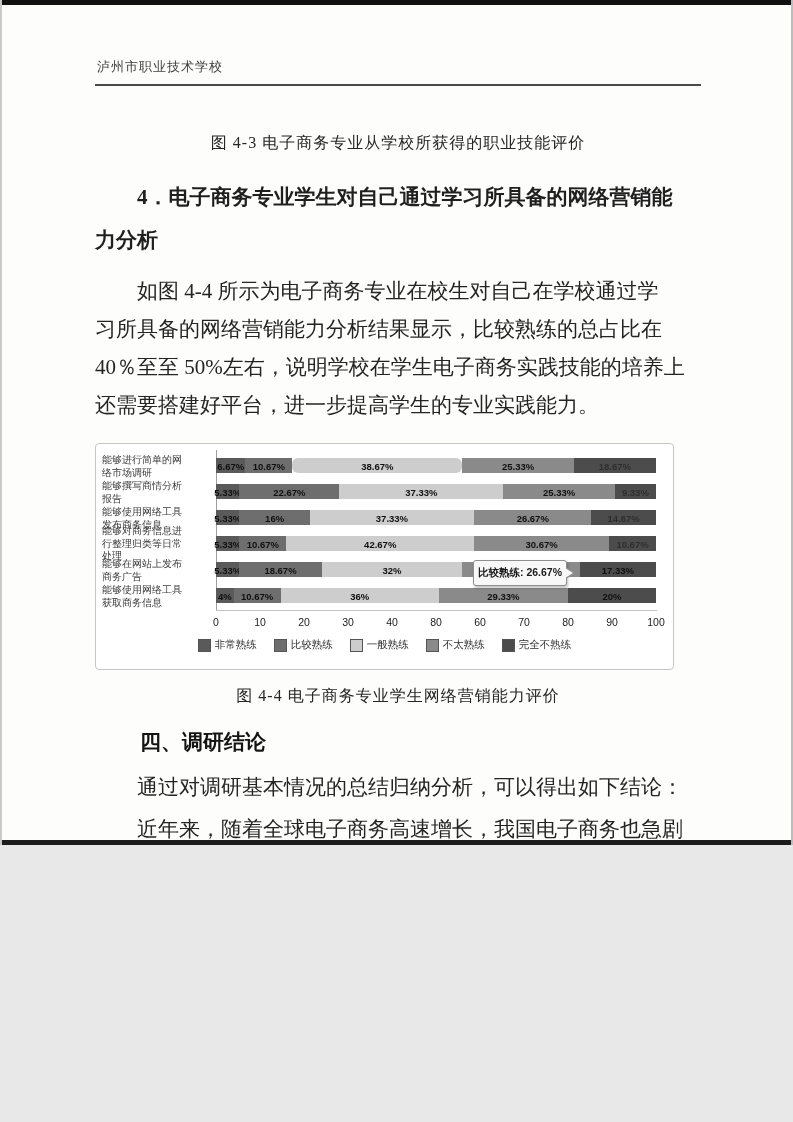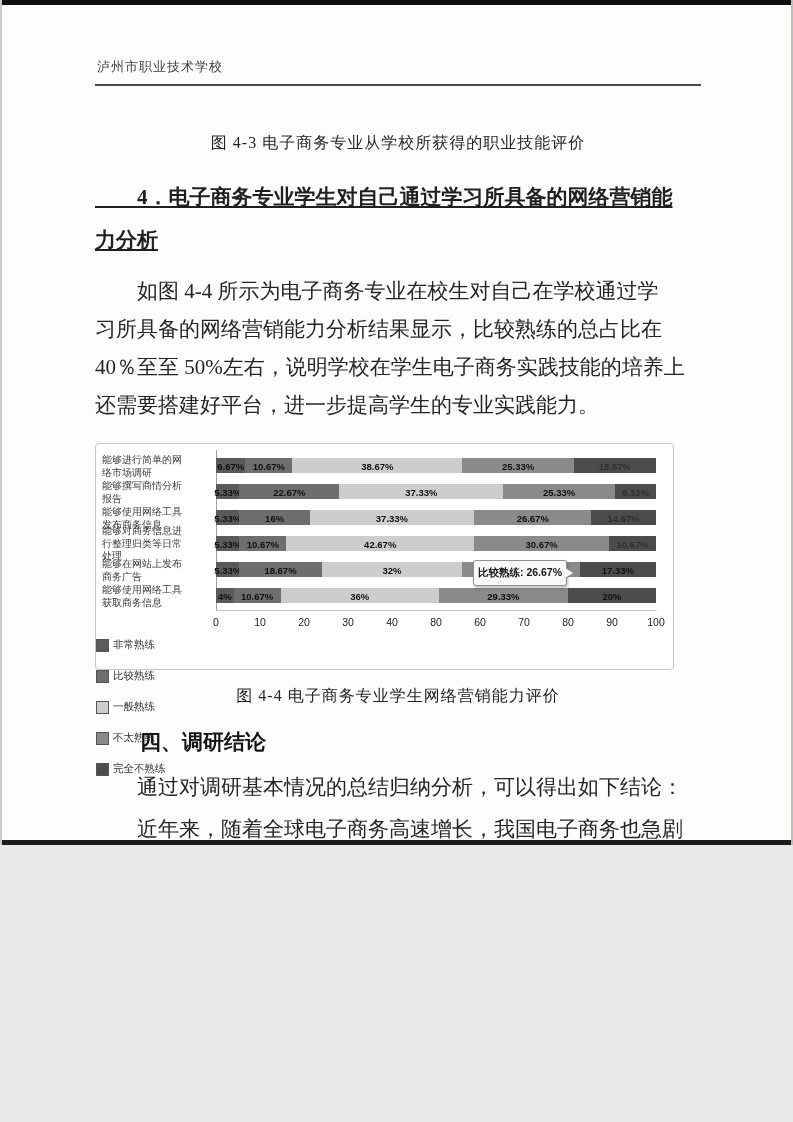--- a/index.html
+++ b/index.html
@@ -16,21 +16,21 @@
 
   .hdr{position:absolute;left:97px;top:58px;font-size:13px;letter-spacing:1px;color:#3d3d3d;}
   .hdr-rule{position:absolute;left:95px;top:84px;width:606px;height:2px;background:#4a4a4a;}
 
   .caption{position:absolute;left:95px;width:606px;text-align:center;font-size:16px;
     letter-spacing:1px;white-space:pre-line;color:#262626;}
   #fig43{top:133px;}
   #fig44{top:686px;}
 
   .h-sub{position:absolute;left:95px;top:176px;width:614px;font-size:21px;font-weight:600;
-    line-height:43px;white-space:pre-line;color:#1f1f1f;text-decoration:underline;}
+    line-height:43px;white-space:pre-line;color:#1f1f1f;}
   .h-sec{position:absolute;left:95px;top:728px;font-size:21px;font-weight:bold;
     font-family:"Liberation Sans","DejaVu Sans",sans-serif;color:#141414;margin-left:45px;}
 
   .para{position:absolute;left:95px;width:616px;font-size:21px;white-space:pre-line;color:#242424;}
   #p1{top:272px;line-height:38px;}
   #p2{top:766px;line-height:42px;}
   #p3{top:808px;line-height:43px;}
 
   .pageno{position:absolute;left:93px;top:1056px;font-size:13px;color:#333;}
 
@@ -45,21 +45,21 @@
   .cbar{position:absolute;left:120px;top:5px;width:440px;height:15px;display:flex;}
   .cseg{position:relative;height:100%;}
   .cpct{position:absolute;left:50%;top:50%;transform:translate(-50%,-50%);
     font-size:9.5px;font-weight:600;color:#101010;white-space:nowrap;}
   .cpct.faded{opacity:.5;}
   .yaxis{position:absolute;left:120px;top:6px;width:1px;height:160px;background:#9f9f9f;}
   .xbase{position:absolute;left:120px;top:166px;width:441px;height:1px;background:#c2c2c2;}
   #chart-xaxis{position:absolute;left:120px;top:172px;width:440px;height:14px;}
   .xtick{position:absolute;transform:translateX(-50%);font-size:10.5px;color:#222;}
   #chart-legend{position:absolute;left:0;top:194px;width:100%;display:flex;
-    justify-content:center;gap:17px;flex-direction:column;}
+    justify-content:center;gap:17px;}
   .litem{display:flex;align-items:center;gap:4px;}
   .lswatch{width:11px;height:11px;border:1px solid #555;}
   .llabel{font-size:10.5px;color:#2e2e2e;}
   #chart-tooltip{position:absolute;left:377px;top:116px;width:92px;height:24px;
     background:#f8f8f8;border:1px solid #8f8f8f;border-radius:3px;
     box-shadow:1px 2px 3px rgba(0,0,0,.25);display:flex;align-items:center;justify-content:center;
     font-size:10.5px;font-weight:bold;color:#1a1a1a;z-index:5;white-space:nowrap;}
   #chart-tooltip:before{content:"";position:absolute;right:-9px;top:6px;
     border-top:6px solid transparent;border-bottom:6px solid transparent;border-left:9px solid #8f8f8f;}
   #chart-tooltip:after{content:"";position:absolute;right:-7px;top:7px;
@@ -94,21 +94,21 @@
         <div class="crow">
           <div class="clabel">能够进行简单的网
 络市场调研</div>
           <div class="cbar">
             <div class="cseg" style="width: 6.67%; background: rgb(90, 90, 90);">
               <span class="cpct">6.67%</span>
             </div>
             <div class="cseg" style="width: 10.67%; background: rgb(110, 110, 110);">
               <span class="cpct">10.67%</span>
             </div>
-            <div class="cseg" style="width: 38.67%; background: rgb(205, 205, 205);">
+            <div class="cseg" style="width: 38.67%; background: rgb(205, 205, 205); border-radius: 6px;">
               <span class="cpct">38.67%</span>
             </div>
             <div class="cseg" style="width: 25.33%; background: rgb(138, 138, 138);">
               <span class="cpct">25.33%</span>
             </div>
             <div class="cseg" style="width: 18.67%; background: rgb(76, 76, 76);">
               <span class="cpct faded">18.67%</span>
             </div>
           </div>
         </div>

